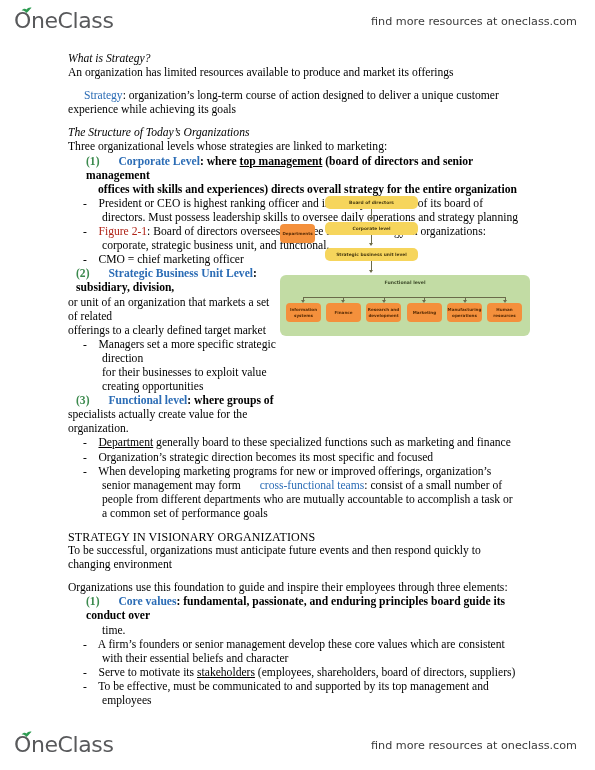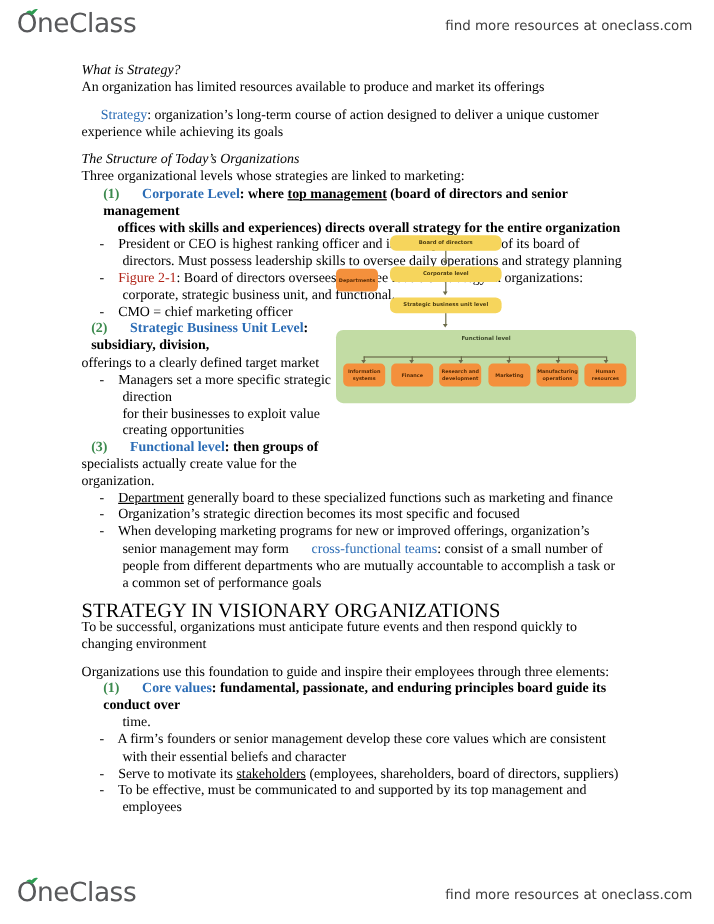--- a/index.html
+++ b/index.html
@@ -61,21 +61,21 @@
     height: 660px;
     padding: 0 64px 0 68px;
   }
 
   .ln { font-size: 11.6px; line-height: 14.1px; white-space: pre-wrap; }
   .it { font-style: italic; }
   .ul { text-decoration: underline; }
   .blue { color: #2b6cb5; margin-left: 16px; }
   .green { color: #3c8a4e; }
   .red { color: #b02418; }
-  .caps { font-size: 17px; letter-spacing: 0.1px; }
+  .caps { font-size: 12px; letter-spacing: 0.1px; }
 
   .sp { height: 9px; }
 
   
   .lvl1 { padding-left: 18px; font-weight: bold; }
   .dash { padding-left: 34px; text-indent: -19px; }
   .dash2 { padding-left: 34px; }
 
   
   .narrow { max-width: 210px; }
@@ -194,27 +194,28 @@
 
   <div class="ln dash"><span>-</span>    <span>President or CEO is highest ranking officer and is usually a member of its board of</span></div>
   <div class="ln dash2">directors. Must possess leadership skills to oversee daily operations and strategy planning</div>
 
   <div class="ln dash"><span>-</span>    <span class="red">Figure 2-1</span><span>: Board of directors oversees the three levels of strategy in organizations:</span></div>
   <div class="ln dash2">corporate, strategic business unit, and functional.</div>
 
   <div class="ln dash"><span>-</span>    <span>CMO = chief marketing officer</span></div>
 
   <div class="ln lvl1 narrow" style="padding-left:8px"><span class="green">(2) </span><span class="blue">Strategic Business Unit Level</span><span>: subsidiary, division,</span></div>
+  <div class="ln narrow">or unit of an organization that markets a set of related</div>
   <div class="ln narrow">offerings to a clearly defined target market</div>
 
   <div class="ln dash narrow"><span>-</span>    <span>Managers set a more specific strategic direction</span></div>
   <div class="ln dash2 narrow">for their businesses to exploit value</div>
   <div class="ln dash2 narrow">creating opportunities</div>
 
-  <div class="ln lvl1 narrow" style="padding-left:8px"><span class="green">(3) </span><span class="blue">Functional level</span><span>: then groups of</span></div>
+  <div class="ln lvl1 narrow" style="padding-left:8px"><span class="green">(3) </span><span class="blue">Functional level</span><span>: where groups of</span></div>
   <div class="ln narrow">specialists actually create value for the</div>
   <div class="ln narrow">organization.</div>
 
   <div class="ln dash"><span>-</span>    <span class="ul">Department</span><span> generally board to these specialized functions such as marketing and finance</span></div>
 
   <div class="ln dash"><span>-</span>    <span>Organization’s strategic direction becomes its most specific and focused</span></div>
 
   <div class="ln dash"><span>-</span>    <span>When developing marketing programs for new or improved offerings, organization’s</span></div>
   <div class="ln dash2"><span>senior management may form </span><span class="blue">cross-functional teams</span><span>: consist of a small number of</span></div>
   <div class="ln dash2">people from different departments who are mutually accountable to accomplish a task or</div>

